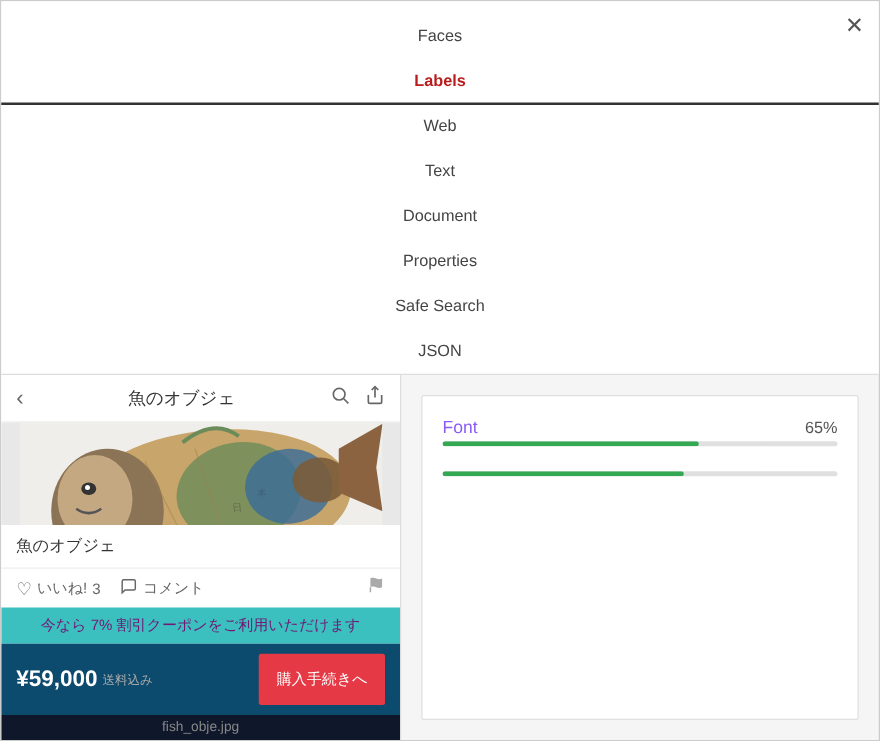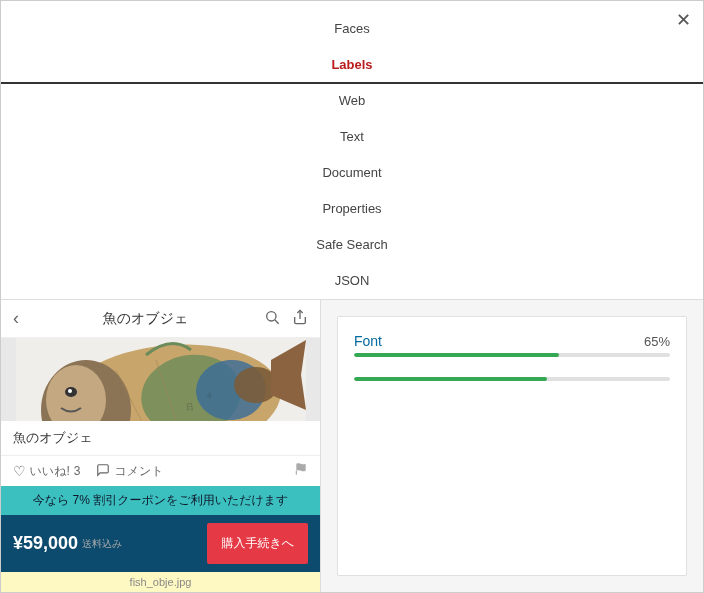--- a/index.html
+++ b/index.html
@@ -136,21 +136,21 @@
     .action-icon {
       font-size: 14px;
     }
     .flag-icon {
       margin-left: auto;
       cursor: pointer;
       color: #aaa;
     }
     .promo-banner {
       background: #3bbfbf;
-      color: #0f172a;
+      color: #701a75;
       text-align: center;
       padding: 6px;
       font-size: 12px;
     }
     .purchase-bar {
       background: #0c4a6e;
       display: flex;
       align-items: center;
       padding: 8px 12px;
       justify-content: space-between;
@@ -173,21 +173,21 @@
       padding: 12px 14px;
       font-size: 12px;
       cursor: pointer;
       border-radius: 2px;
     }
     .filename {
       text-align: center;
       font-size: 11px;
       color: #888;
       padding: 4px;
-      background: #fef9c3;
+      background: #0f172a;
     }
     .right-panel {
       flex: 1;
       background: #fff;
       padding: 16px;
       margin: 16px;
       border: 1px solid #e0e0e0;
       border-radius: 2px;
       overflow-y: auto;
     }
@@ -195,21 +195,21 @@
       margin-bottom: 20px;
     }
     .label-header {
       display: flex;
       justify-content: space-between;
       align-items: center;
       margin-bottom: 4px;
     }
     .label-name {
       font-size: 14px;
-      color: #0369a1;
+      color: #8b5cf6;
     }
     .label-pct {
       font-size: 13px;
       color: #555;
     }
     .progress-bar-bg {
       height: 4px;
       background: #e0e0e0;
       border-radius: 2px;
       overflow: hidden;

